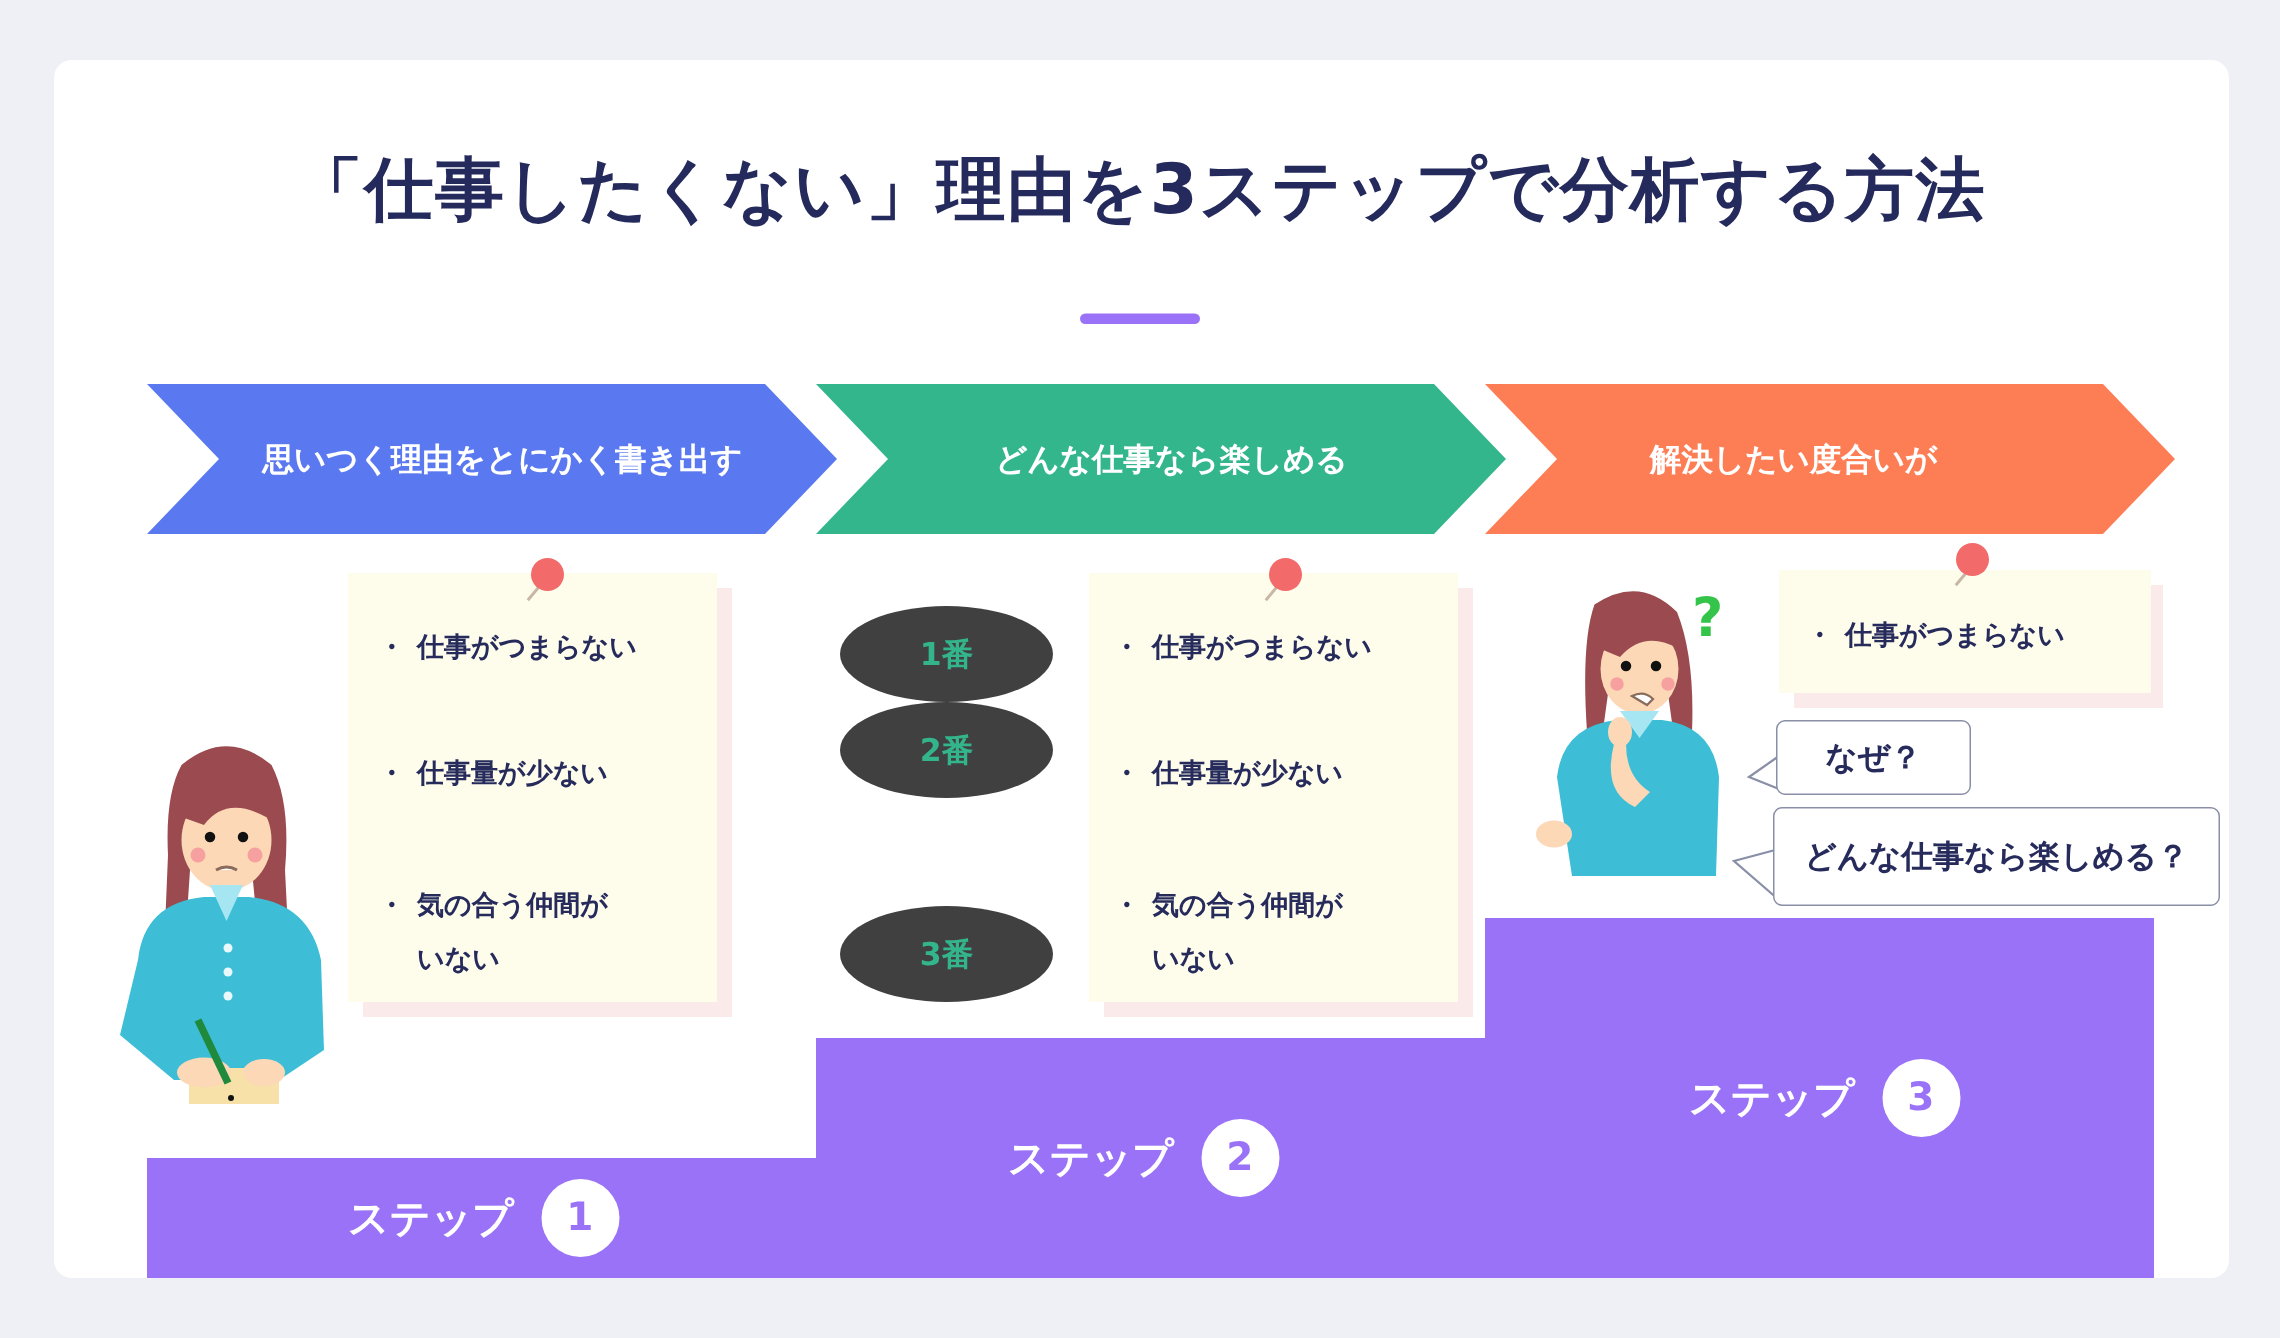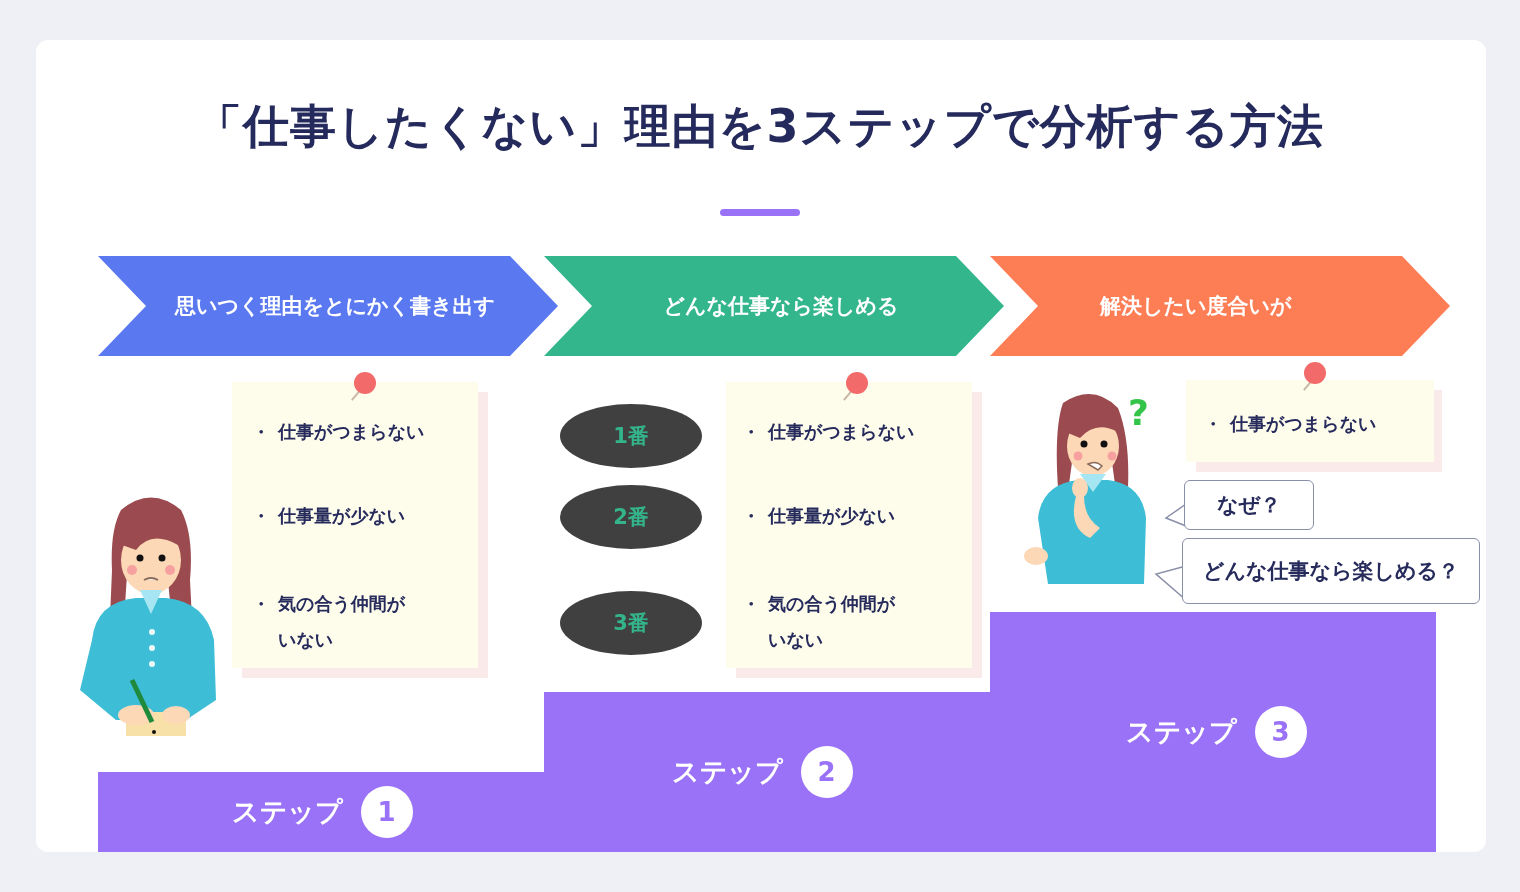--- a/index.html
+++ b/index.html
@@ -93,22 +93,22 @@
 
 <div class="note-shadow" style="left:242px;top:392px;width:246px;height:286px"></div>
 <div class="note" style="left:232px;top:382px;width:246px;height:286px"></div>
 <div class="pin-needle" style="left:356px;top:386px"></div>
 <div class="pin" style="left:354px;top:372px"></div>
 <div class="note-item" style="left:252px;top:414px"><span class="dot">・</span><span class="txt">仕事がつまらない</span></div>
 <div class="note-item" style="left:252px;top:498px"><span class="dot">・</span><span class="txt">仕事量が少ない</span></div>
 <div class="note-item" style="left:252px;top:586px"><span class="dot">・</span><span class="txt"><span>気の合う仲間が</span><br><span>いない</span></span></div>
 
 <div class="order" style="top:404px">1番</div>
-<div class="order" style="top:485px">2番</div>
-<div class="order" style="top:591px">3番</div>
+<div class="order" style="top:468px">2番</div>
+<div class="order" style="top:604px">3番</div>
 
 <div class="note-shadow" style="left:736px;top:392px;width:246px;height:286px"></div>
 <div class="note" style="left:726px;top:382px;width:246px;height:286px"></div>
 <div class="pin-needle" style="left:848px;top:386px"></div>
 <div class="pin" style="left:846px;top:372px"></div>
 <div class="note-item" style="left:742px;top:414px"><span class="dot">・</span><span class="txt">仕事がつまらない</span></div>
 <div class="note-item" style="left:742px;top:498px"><span class="dot">・</span><span class="txt">仕事量が少ない</span></div>
 <div class="note-item" style="left:742px;top:586px"><span class="dot">・</span><span class="txt"><span>気の合う仲間が</span><br><span>いない</span></span></div>
 
 <svg class="abs" style="left:1018px;top:388px" width="132" height="200" viewBox="0 0 132 200">

